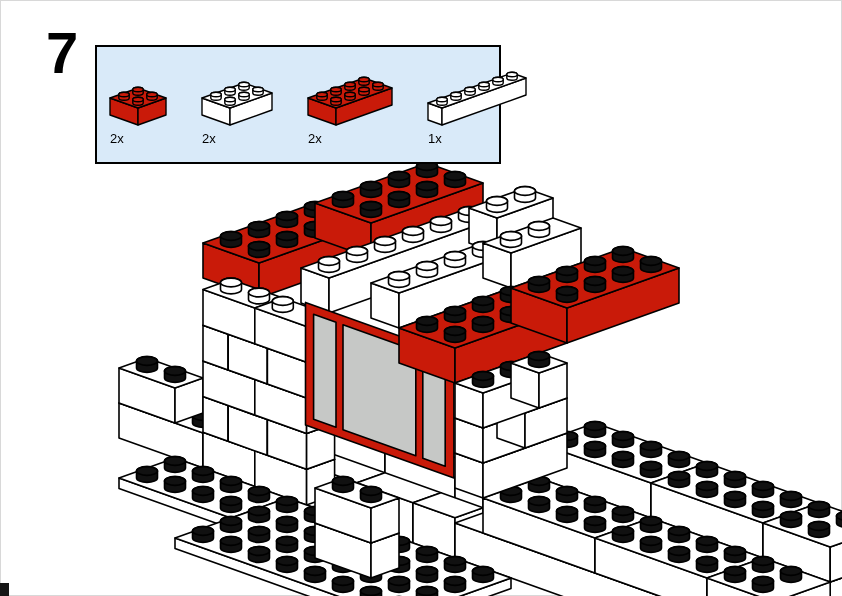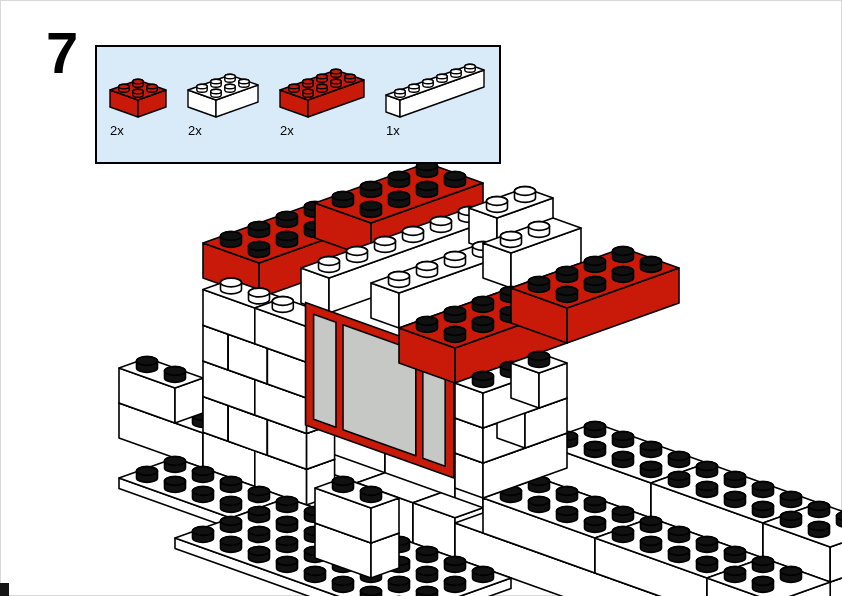--- a/index.html
+++ b/index.html
@@ -7,21 +7,21 @@
     position:relative;width:842px;height:596px;background:#ffffff;overflow:hidden;
     font-family:"Liberation Sans",sans-serif;box-shadow:inset 0 0 0 1px #d8d8d8;
   }
   .step-number{
     position:absolute;left:46px;top:24px;font-size:58px;font-weight:700;color:#000;
     line-height:1;z-index:3;
   }
   .parts-box{
     position:absolute;left:95px;top:45px;width:406px;height:119px;box-sizing:border-box;
     background:#d9eaf9;border:2px solid #000;display:flex;align-items:flex-end;
-    gap:8px;padding:6px 6px 24px 10px;z-index:2;
+    gap:22px;padding:6px 6px 16px 10px;z-index:2;
   }
   .part{display:flex;flex-direction:column;align-items:flex-start;}
   .part-count{font-size:13px;color:#000;margin-top:0;padding-left:3px;}
   #main-illo{position:absolute;left:0;top:0;z-index:1;}
   .corner-mark{position:absolute;left:0;bottom:0;width:9px;height:13px;background:#161616;z-index:3;}
 </style>
 </head>
 <body>
 
 <div class="page">

